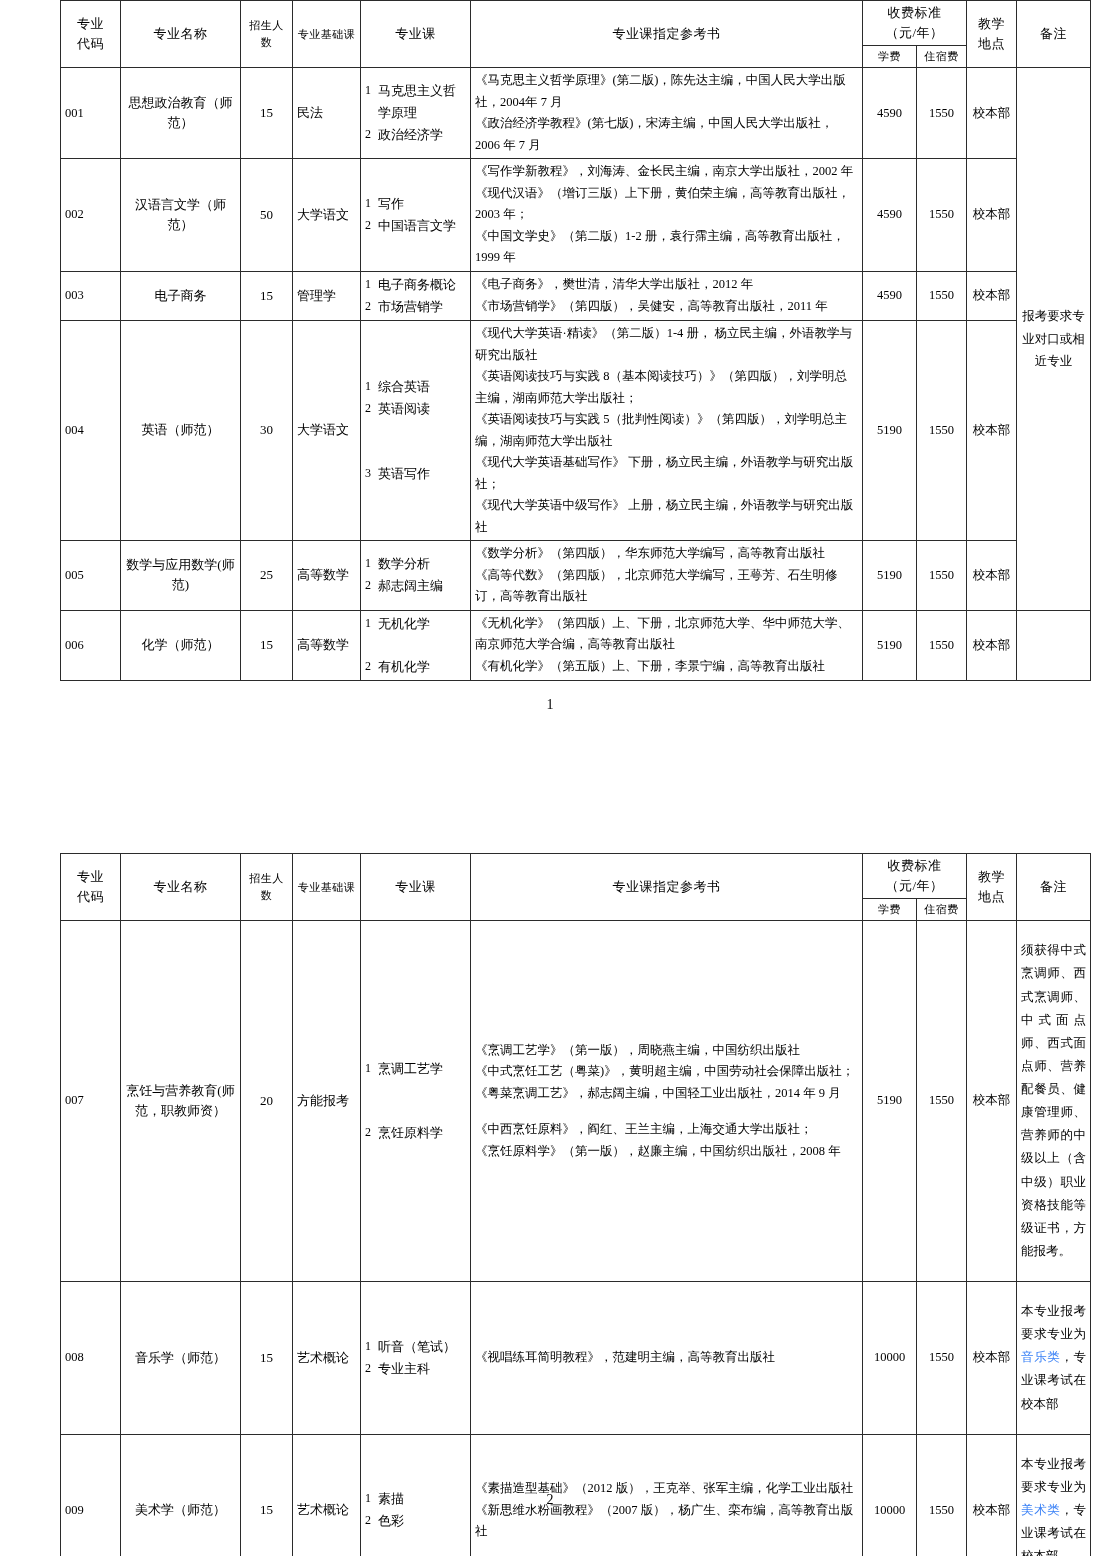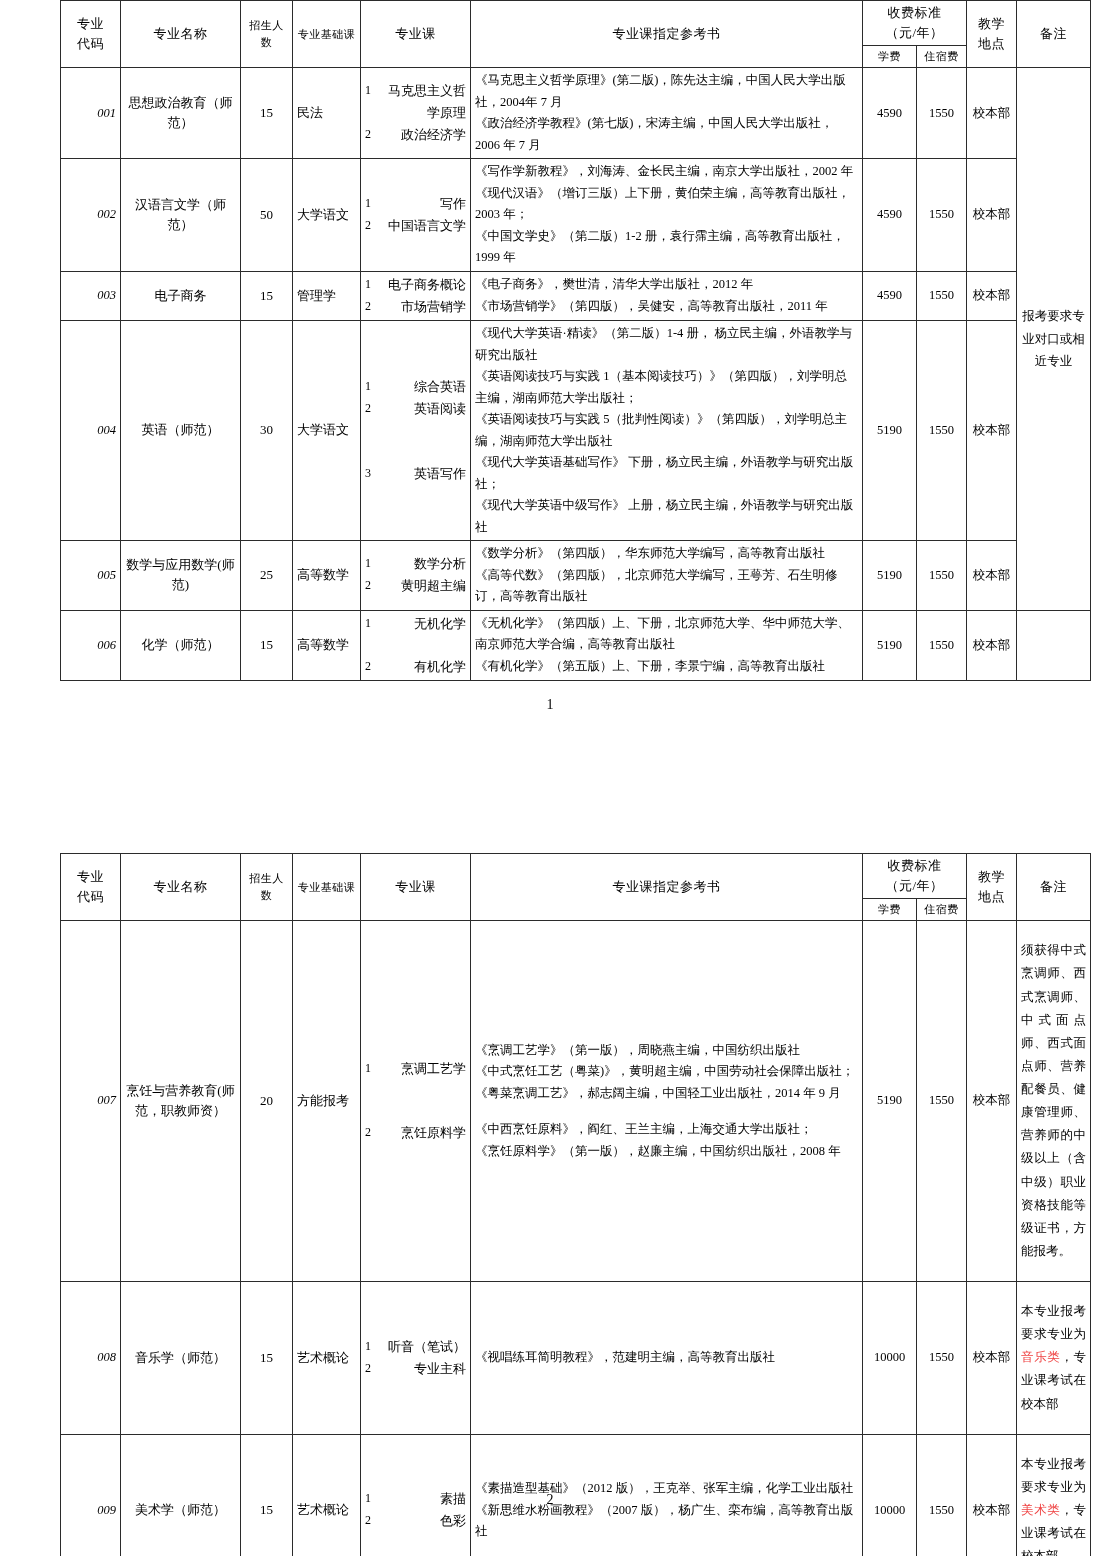--- a/index.html
+++ b/index.html
@@ -56,53 +56,53 @@
   col.c-name { width: 120px; }
   col.c-num  { width: 52px; }
   col.c-base { width: 68px; }
   col.c-major{ width: 110px; }
   col.c-book { width: 392px; }
   col.c-tui  { width: 54px; }
   col.c-zhu  { width: 50px; }
   col.c-loc  { width: 50px; }
   col.c-rem  { width: 74px; }
 
-  td.code { text-align: right; font-size: 12.5px; font-style: italic; }
+  td.code { text-align: left; font-size: 12.5px; }
   td.name { text-align: center; font-size: 13px; padding: 2px 3px; }
   td.num  { text-align: center; font-weight: bold; font-size: 13px; }
   td.base { text-align: left; font-size: 13px; }
   td.loc  { text-align: center; font-size: 12.5px; }
   td.fee  { text-align: center; font-size: 12.5px; }
 
   td.major { vertical-align: top; padding: 5px 3px 5px 4px; }
   td.books { vertical-align: top; padding: 5px 5px 5px 6px; }
 
   .mj-line { display: flex; font-size: 13px; line-height: 1.7; }
   .mj-line .n { width: 13px; flex: 0 0 13px; font-size: 12px; }
-  .mj-line .t { flex: 1 1 auto; text-align: right; }
+  .mj-line .t { flex: 1 1 auto; }
   .mj-gap { height: 1.7em; }
 
   .bk-line { font-size: 12.5px; line-height: 1.72; }
   .bk-gap { height: 1.2em; }
 
   td.remark {
     vertical-align: top;
     text-align: center;
     font-size: 12.5px;
     line-height: 1.8;
     padding: 6px 2px;
   }
   td.remark.justify {
     text-align: justify;
     text-align-last: left;
     padding: 18px 4px;
     line-height: 1.85;
     margin-top: 32px;
   }
-  .red { color: #ef4444; }
+  .red { color: #3b82f6; }
 
   .page-num {
     text-align: center;
     font-size: 14px;
     padding-top: 16px;
   }
 
   .pg2-top { padding-top: 140px; }
 
   .pg2-num {
@@ -251,21 +251,21 @@
               </div>
             <div class="mj-gap"></div>
             <div class="mj-gap"></div>
             <div class="mj-line">
                 <span class="n">3</span>
                 <span class="t">英语写作</span>
               </div>
           </td>
           <td class="books">
             <div class="bk-line">《现代大学英语·精读》（第二版）1-4 册， 杨立民主编，外语教学与研究出版社</div>
-            <div class="bk-line">《英语阅读技巧与实践 1（基本阅读技巧）》（第四版），刘学明总主编，湖南师范大学出版社；</div>
+            <div class="bk-line">《英语阅读技巧与实践 8（基本阅读技巧）》（第四版），刘学明总主编，湖南师范大学出版社；</div>
             <div class="bk-line">《英语阅读技巧与实践 5（批判性阅读）》（第四版），刘学明总主编，湖南师范大学出版社</div>
             <div class="bk-line">《现代大学英语基础写作》 下册，杨立民主编，外语教学与研究出版社；</div>
             <div class="bk-line">《现代大学英语中级写作》 上册，杨立民主编，外语教学与研究出版社</div>
           </td>
           <td class="fee">5190</td>
           <td class="fee">1550</td>
           <td class="loc">校本部</td>
         </tr>
 
         <tr>
@@ -273,21 +273,21 @@
           <td class="name">数学与应用数学(师范)</td>
           <td class="num">25</td>
           <td class="base">高等数学</td>
           <td class="major">
             <div class="mj-line">
                 <span class="n">1</span>
                 <span class="t">数学分析</span>
               </div>
             <div class="mj-line">
                 <span class="n">2</span>
-                <span class="t">黄明超主编</span>
+                <span class="t">郝志阔主编</span>
               </div>
           </td>
           <td class="books">
             <div class="bk-line">《数学分析》（第四版），华东师范大学编写，高等教育出版社</div>
             <div class="bk-line">《高等代数》（第四版），北京师范大学编写，王萼芳、石生明修订，高等教育出版社</div>
           </td>
           <td class="fee">5190</td>
           <td class="fee">1550</td>
           <td class="loc">校本部</td>
         </tr>

